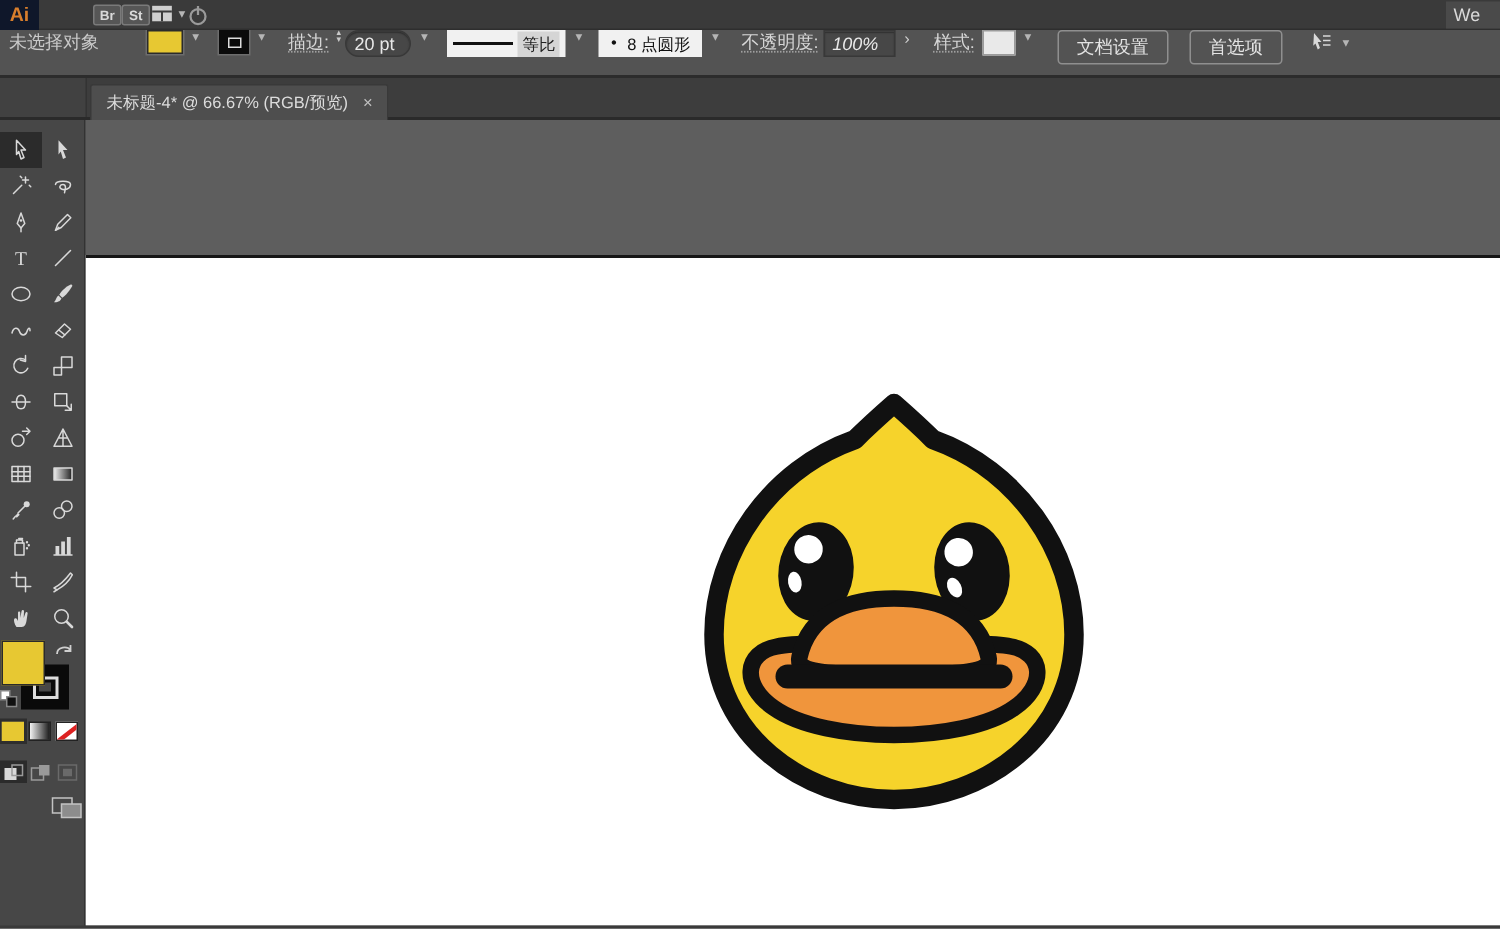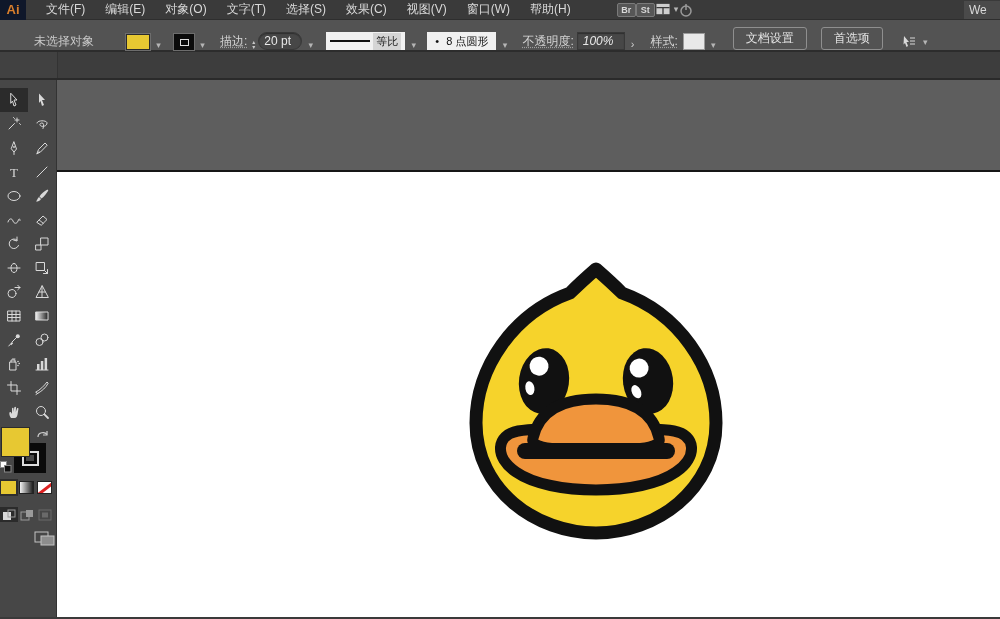--- a/index.html
+++ b/index.html
@@ -11,21 +11,21 @@
              font-size:13px; display:flex; align-items:center; justify-content:center; }
   .menu-items { display:flex; margin-left:10px; }
   .menu-items span { padding:2px 10px; cursor:default; }
   .mb-right { display:flex; align-items:center; margin-left:36px; }
   .sq-btn { width:19px; height:14px; background:#565656; border:1px solid #7a7a7a; border-radius:2px;
             font-size:9px; font-weight:bold; color:#d9d9d9; display:flex; align-items:center; justify-content:center; }
   .chev { color:#b5b5b5; font-size:9px; line-height:1; }
   .workspace-partial { position:absolute; right:0; top:1px; height:18px; width:36px; overflow:hidden;
                        background:#4a4a4a; color:#d9d9d9; font-size:12px; padding:2px 0 0 5px; }
   .controlbar { height:32px; background:#535353; border-bottom:2px solid #2c2c2c;
-                display:flex; align-items:flex-end; color:#d6d6d6; font-size:12px;padding-left:28px; }
+                display:flex; align-items:flex-start; color:#d6d6d6; font-size:12px; }
   .status { margin-left:6px; width:66px; color:#c9c9c9; }
   .cb-swatch-fill { margin-left:26px; width:24px; height:16px; background:var(--swatch-yellow);
                     border:1px solid #2b2b2b; box-shadow:0 0 0 1px #6d6d6d; }
   .cb-stroke { margin-left:10px; width:20px; height:16px; background:#0b0b0b;
                display:grid; place-items:center; box-shadow:0 0 0 1px #6d6d6d; }
   .cb-stroke i { display:block; width:9px; height:7px; border:1px solid #ddd; background:#0b0b0b; }
   .cb-chev { margin-left:3px; width:11px; text-align:center; }
   .lbl { margin-left:12px; text-decoration:underline dotted #9f9f9f; text-underline-offset:2px; }
   .stepper { display:flex; flex-direction:column; margin-left:5px; font-size:6px; color:#c9c9c9; line-height:5px; }
   .field { margin-left:3px; height:18px; background:#474747; border:1px solid #383838;
@@ -78,31 +78,20 @@
   .canvas { position:relative; flex:1; background:#5e5e5e; overflow:hidden; }
   .artboard { position:absolute; left:0; right:0; top:90px; bottom:0; background:#fff;
               border-top:2px solid #161616; }
   .duck { position:absolute; left:399px; top:181px; width:280px; height:280px; }
 </style>
 </head>
 <body>
 
 <div class="menubar">
   <div class="ai-logo">Ai</div>
-  <div class="menu-items" id="menu-items">
-      <span>文件(F)</span>
-      <span>编辑(E)</span>
-      <span>对象(O)</span>
-      <span>文字(T)</span>
-      <span>选择(S)</span>
-      <span>效果(C)</span>
-      <span>视图(V)</span>
-      <span>窗口(W)</span>
-      <span>帮助(H)</span>
-    </div>
   <div class="mb-right">
     <div class="sq-btn">Br</div>
     <div class="sq-btn">St</div>
     <div style="display:flex;align-items:center;gap:3px;">
       <svg width="16" height="15" viewBox="0 0 16 16">
           <rect x="1" y="2" width="14" height="11" fill="#cfcfcf"></rect>
           <path d="M1,6 H15 M8,6 V13" stroke="#3a3a3a" stroke-width="1.4" fill="none"></path>
         </svg>
       <span class="chev">▾</span>
     </div>
@@ -151,20 +140,24 @@
     <svg width="18" height="16" viewBox="0 0 18 16">
         <path d="M5,2 L10,8 L7.5,8 L9,12 L7.5,13 L6,9 L4.5,10.5 Z" fill="#d9d9d9"></path>
         <path d="M11,4 H16 M11,7 H16 M11,10 H16" stroke="#d9d9d9" fill="none"></path>
       </svg>
     <span class="cb-chev chev">▾</span>
   </span>
 </div>
 
 <div class="tabbar">
   <div class="tab-spacer"></div>
+  <div class="doc-tab">
+    <span>未标题-4* @ 66.67% (RGB/预览)</span>
+    <span class="close">×</span>
+  </div>
 </div>
 
 <div class="main">
 
   <div class="toolbar">
     <div class="tools" id="tools">
         <div class="tool selected">
           <svg width="16" height="16" viewBox="0 0 16 16">
             <path d="M5,1.5 L11,8 L8,8 L10,13 L8,14 L6.5,9 L5,11 Z" fill="none" stroke="#d9d9d9"></path>
           </svg>

